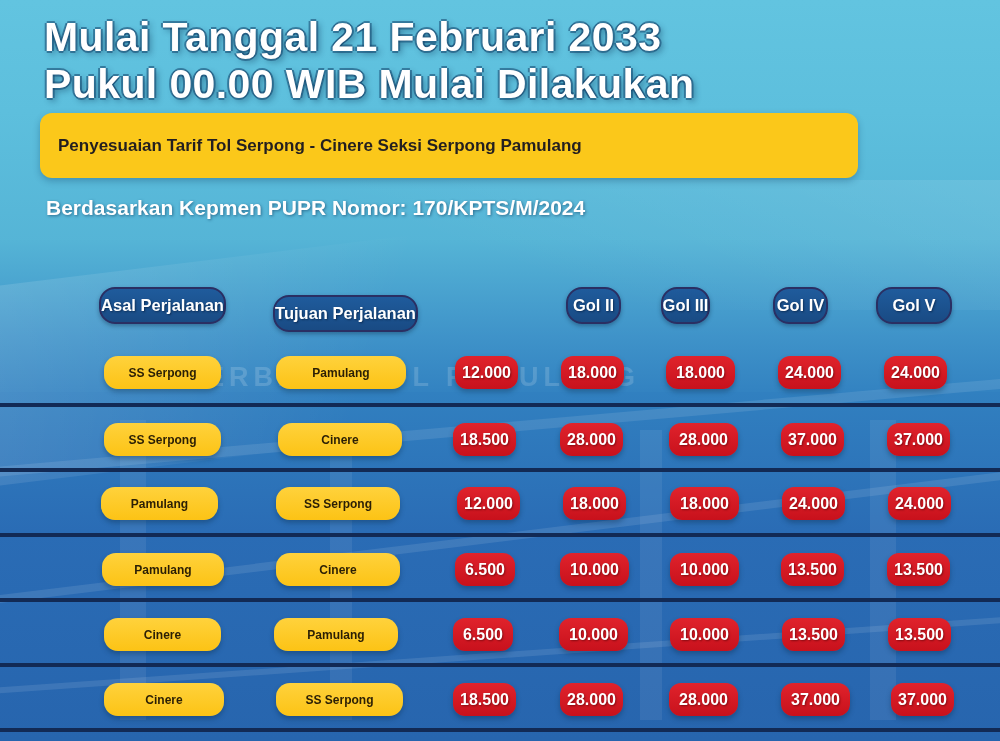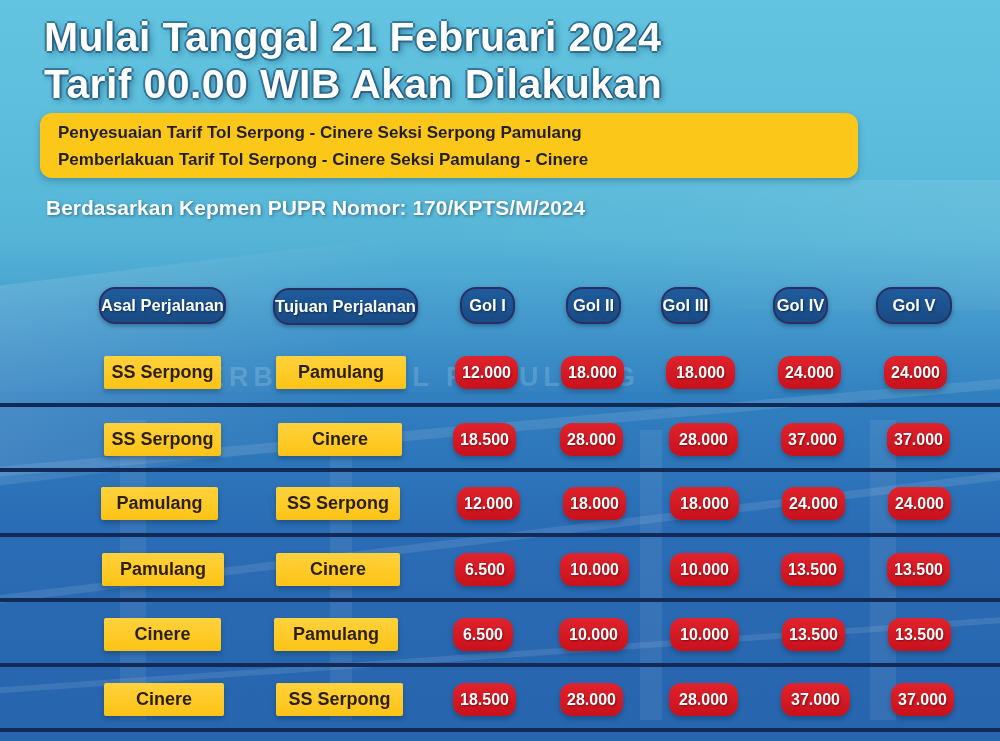--- a/index.html
+++ b/index.html
@@ -131,23 +131,23 @@
   }
   .pill.head {
     background: linear-gradient(180deg, #1f5b9c 0%, #194b84 100%);
     border: 2px solid #2a2f63;
     color: #ffffff; font-size: 16.5px;
     text-shadow: 1px 1px 2px rgba(0,20,45,.55);
     box-shadow: 0 2px 4px rgba(10,40,70,.40);
   }
   .pill.place {
     background: linear-gradient(180deg, #ffd23c 0%, #fcc315 100%);
-    color: #2b1f05; font-size: 18px;
+    color: #2b1f05; font-size: 12px;
     box-shadow: 0 3px 5px rgba(10,40,70,.35);
-    border-radius: 2px;
+    border-radius: 14px;
   }
   .pill.price {
     background: linear-gradient(180deg, #e0232c 0%, #c8111c 100%);
     color: #ffffff; font-size: 16px;
     text-shadow: 1px 1px 2px rgba(70,0,5,.55);
     box-shadow: 0 3px 5px rgba(10,40,70,.35);
     border-radius: 12px;
   }
 </style>
 </head>
@@ -165,43 +165,39 @@
   <div class="pillar" style="left:330px; top:430px; width:22px; height:290px;"></div>
   <div class="pillar" style="left:640px; top:430px; width:22px; height:290px;"></div>
   <div class="pillar" style="left:870px; top:420px; width:26px; height:300px;"></div>
   <div class="beam" style="left:-40px; top:470px; width:1100px; height:10px; transform:rotate(-5deg);"></div>
   <div class="beam" style="left:-40px; top:600px; width:1100px; height:8px;  transform:rotate(-7deg);"></div>
   <div class="beam" style="left:-40px; top:690px; width:1100px; height:6px;  transform:rotate(-4deg);"></div>
 
   <div class="ghost-text">GERBANG TOL PAMULANG</div>
 
   <div class="headline">
-    <div>Mulai Tanggal 21 Februari 2024</div>
-    <div>Tarif 00.00 WIB Akan Dilakukan</div>
+    <div>Mulai Tanggal 21 Februari 2033</div>
+    <div>Pukul 00.00 WIB Mulai Dilakukan</div>
   </div>
 
   <div class="banner">
     <div class="banner-line">Penyesuaian Tarif Tol Serpong - Cinere Seksi Serpong Pamulang</div>
-    <div class="banner-line">Pemberlakuan Tarif Tol Serpong - Cinere Seksi Pamulang - Cinere</div>
   </div>
 
   <div class="kepmen">Berdasarkan Kepmen PUPR Nomor: 170/KPTS/M/2024</div>
 
 
   <div class="table">
 
     <div class="row header-row">
       <div class="cell" style="left:63px;  top:3px; width:163px; height:37px;">
         <div class="pill head">Asal Perjalanan</div>
       </div>
-      <div class="cell" style="left:235px; top:4px; width:177px; height:37px;padding-left:8px;">
+      <div class="cell" style="left:235px; top:11px; width:177px; height:37px;padding-left:8px;">
         <div class="pill head">Tujuan Perjalanan</div>
-      </div>
-      <div class="cell" style="left:424px; top:3px; width:91px;  height:37px;">
-        <div class="pill head">Gol I</div>
       </div>
       <div class="cell" style="left:530px; top:3px; width:91px;  height:37px;">
         <div class="pill head">Gol II</div>
       </div>
       <div class="cell" style="left:633px; top:3px; width:69px;  height:37px;">
         <div class="pill head">Gol III</div>
       </div>
       <div class="cell" style="left:737px; top:3px; width:91px;  height:37px;">
         <div class="pill head">Gol IV</div>
       </div>

